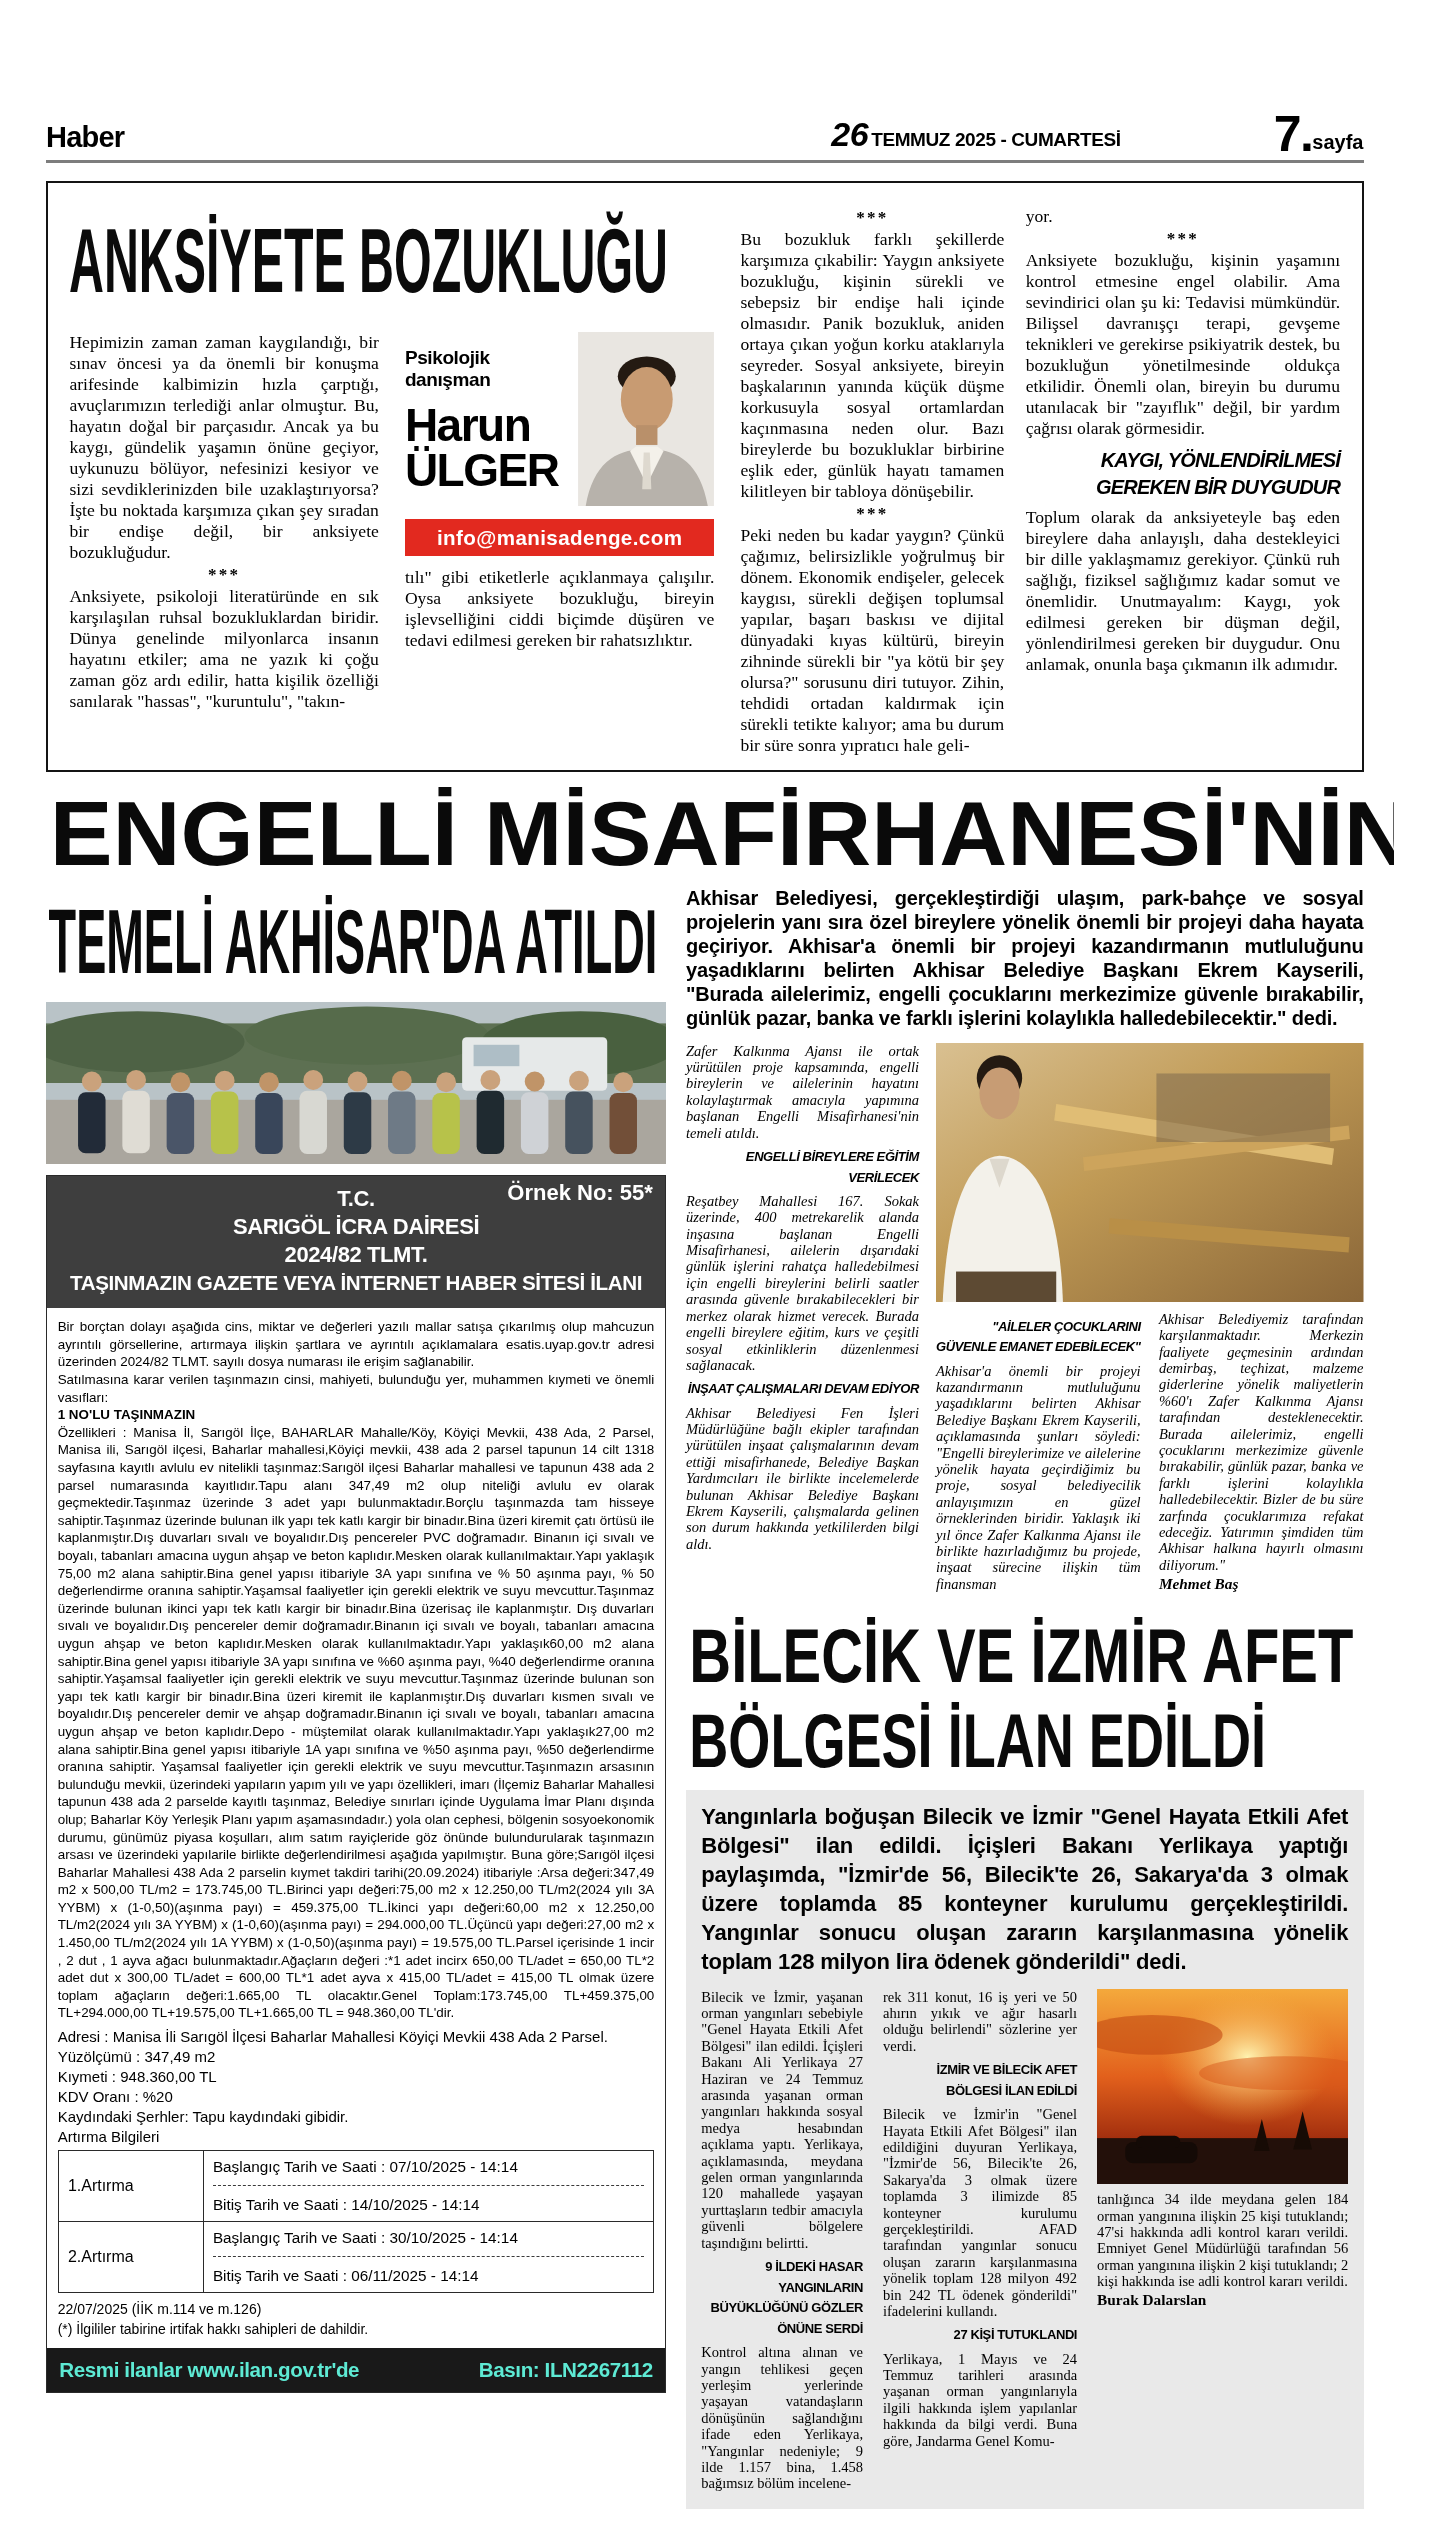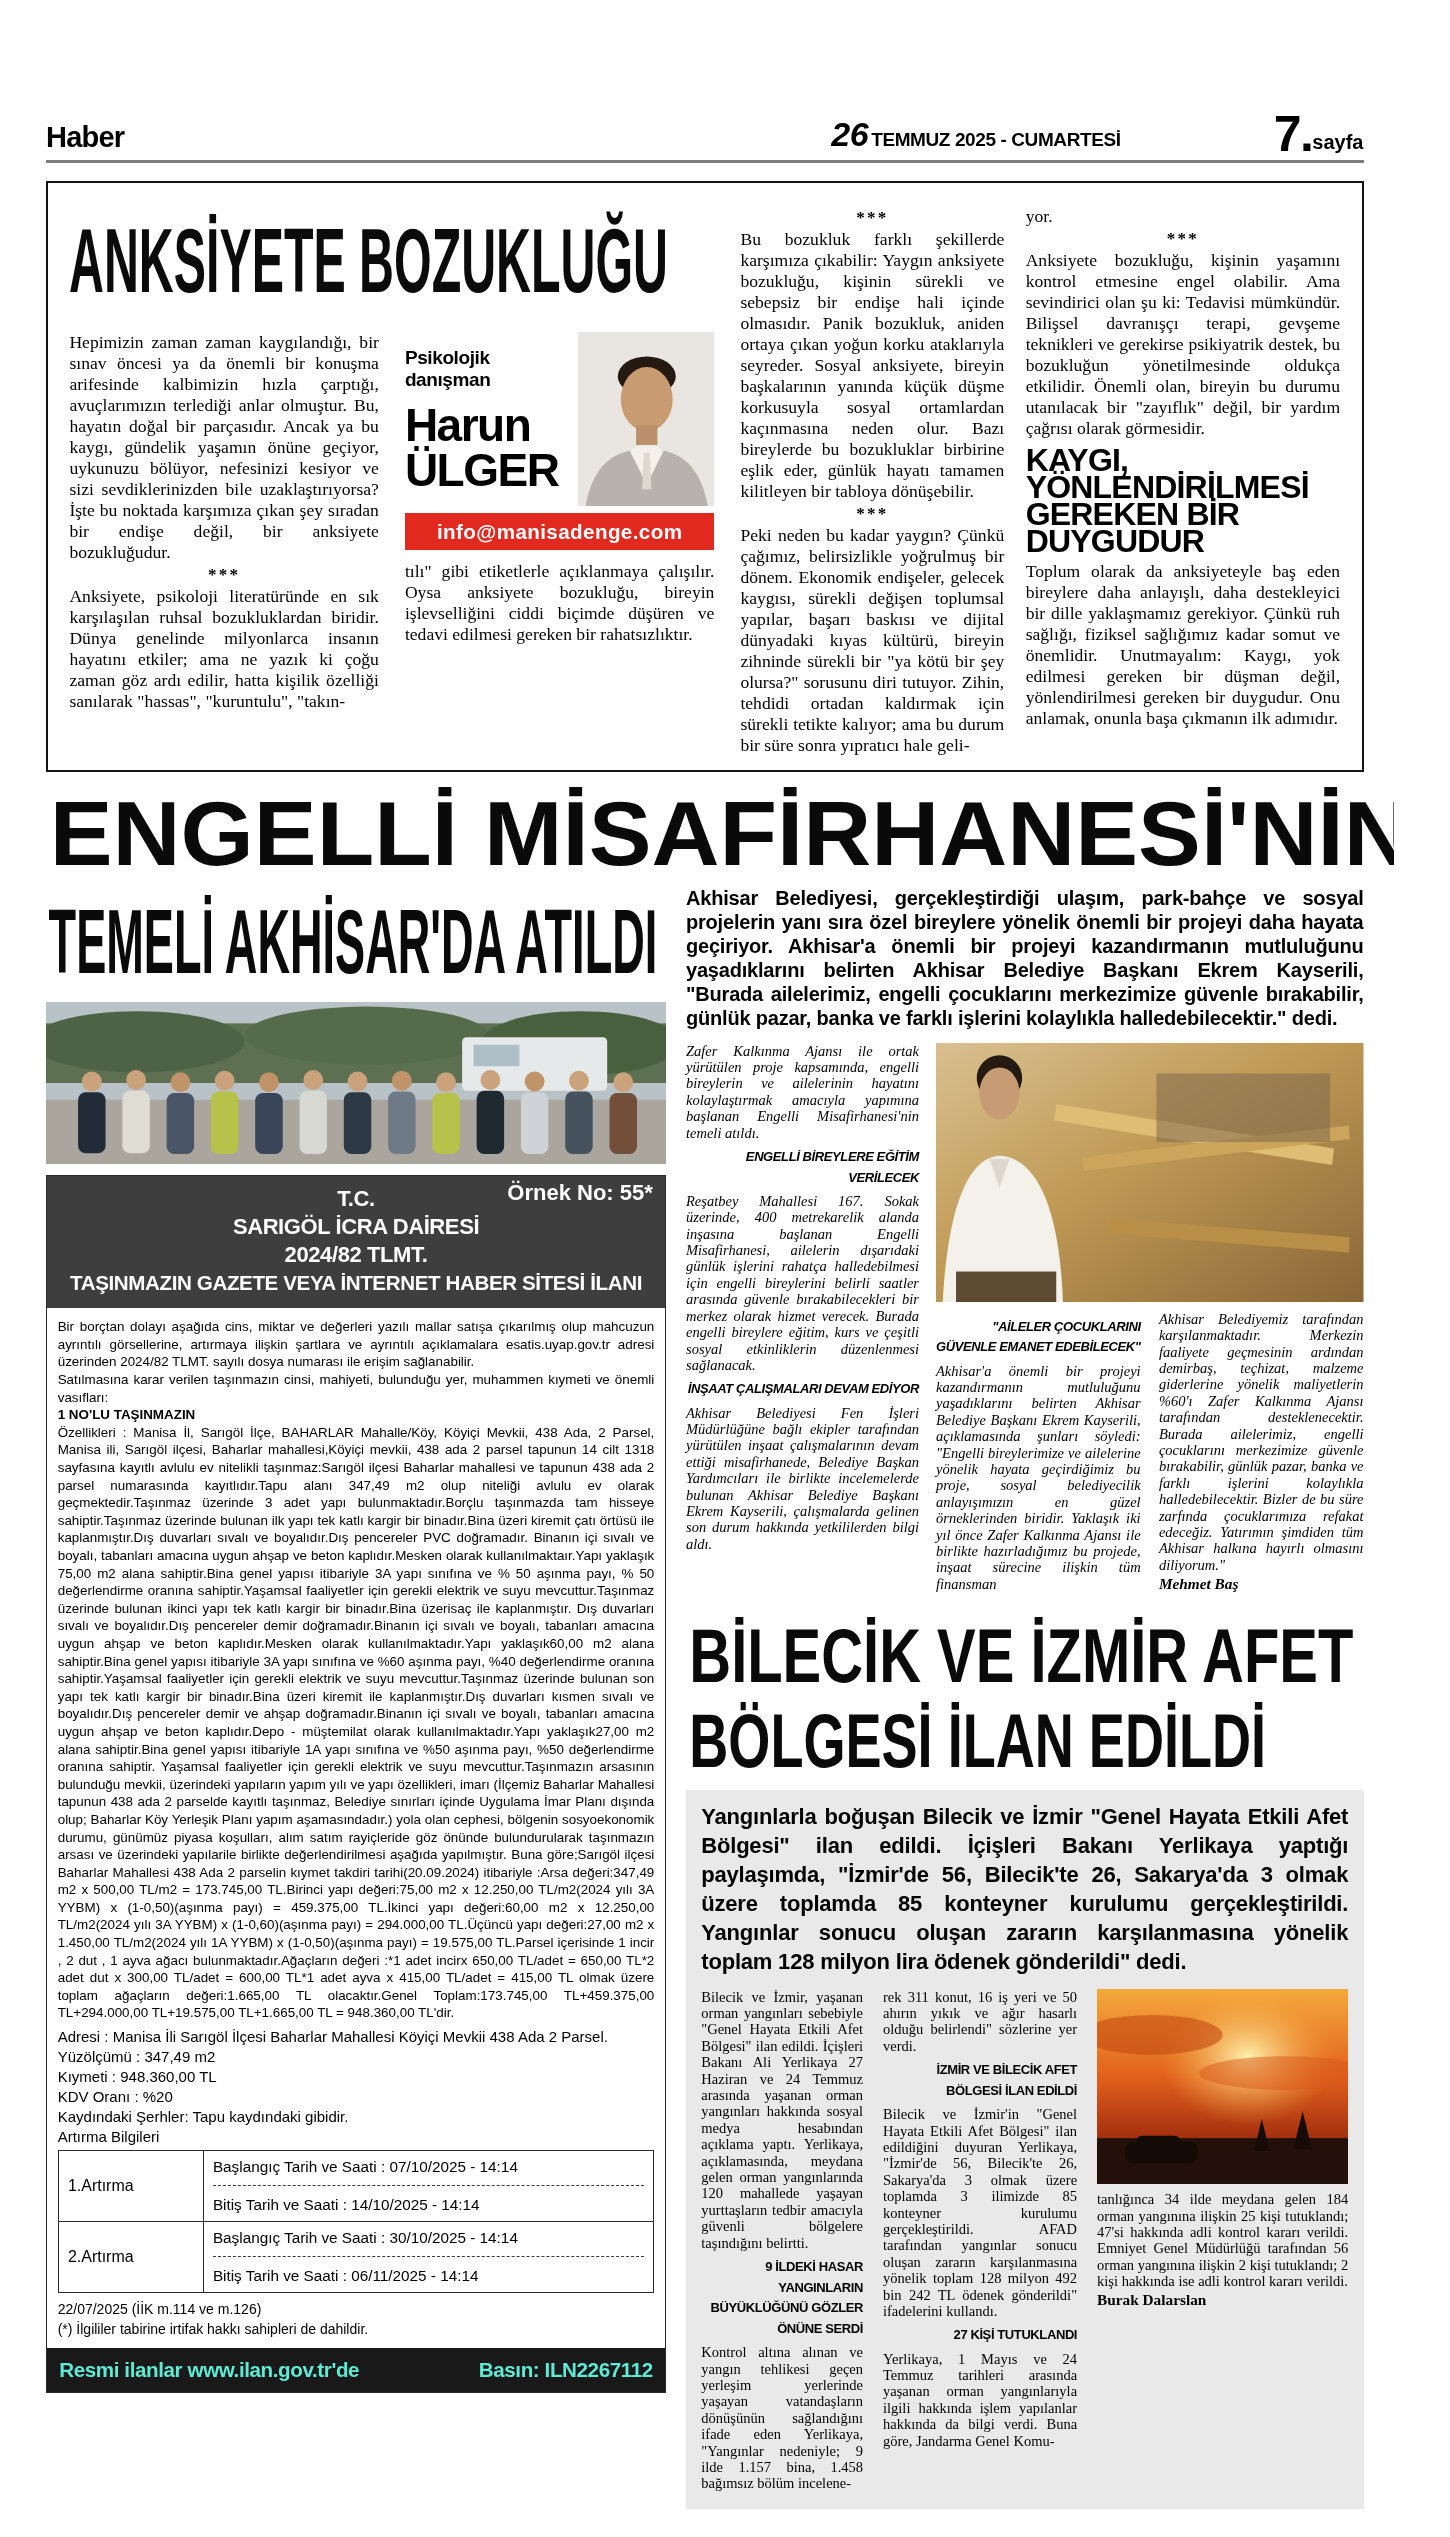--- a/index.html
+++ b/index.html
@@ -35,23 +35,23 @@
   .ax-headline svg { display: block; }
   .ax-cols { display: flex; gap: 26px; margin-top: 18.3px; }
   .ax-col { flex: 1; min-width: 0; }
   .bodytext { font-size: 17.6px; line-height: 21px; text-align: justify; }
   .star { text-align: center; font-weight: bold; font-size: 17px; line-height: 23px; letter-spacing: 2.3px; }
   .author-row { display: flex; gap: 9.2px; }
   .author-meta { flex: 1; padding-top: 15.3px; }
   .author-label { font-family: "Liberation Sans", sans-serif; font-weight: bold; font-size: 19px; margin-bottom: 12.2px; letter-spacing: -0.4px; }
   .author-name { font-family: "Liberation Sans", sans-serif; font-weight: bold; font-size: 46px; line-height: 0.98; letter-spacing: -1.5px; }
   .author-photo { width: 136px; height: 174px; flex: 0 0 auto; }
-  .email-bar { margin-top: 7px; background: #e2291f; color: #fff; font-family: "Liberation Sans", sans-serif; font-weight: bold; font-size: 20.6px; text-align: center; padding: 6.9px 0; letter-spacing: 0.4px; }
+  .email-bar { margin-top: 13px; background: #e2291f; color: #fff; font-family: "Liberation Sans", sans-serif; font-weight: bold; font-size: 20.6px; text-align: center; padding: 6.9px 0; letter-spacing: 0.4px; }
   .ax-col2-text { margin-top: 10.7px; }
-  .ax-sub { font-family: "Liberation Sans", sans-serif; font-weight: bold; font-size: 32px; line-height: 27px; text-align: left; margin: 7.6px 0 6.1px 0; letter-spacing: -0.8px; }
+  .ax-sub { font-family: "Liberation Sans", sans-serif; font-weight: bold; font-size: 20px; line-height: 27px; text-align: right; margin: 7.6px 0 6.1px 0; letter-spacing: -0.8px; font-style: italic; }
 
   
   .mega { margin-top: 6.1px; }
   .mega svg { display: block; }
 
   
   .main-grid { display: flex; gap: 20px; margin-top: 3.1px; }
   .mg-left { flex: 0 0 620px; min-width: 0; }
   .mg-right { flex: 1; min-width: 0; }
 

